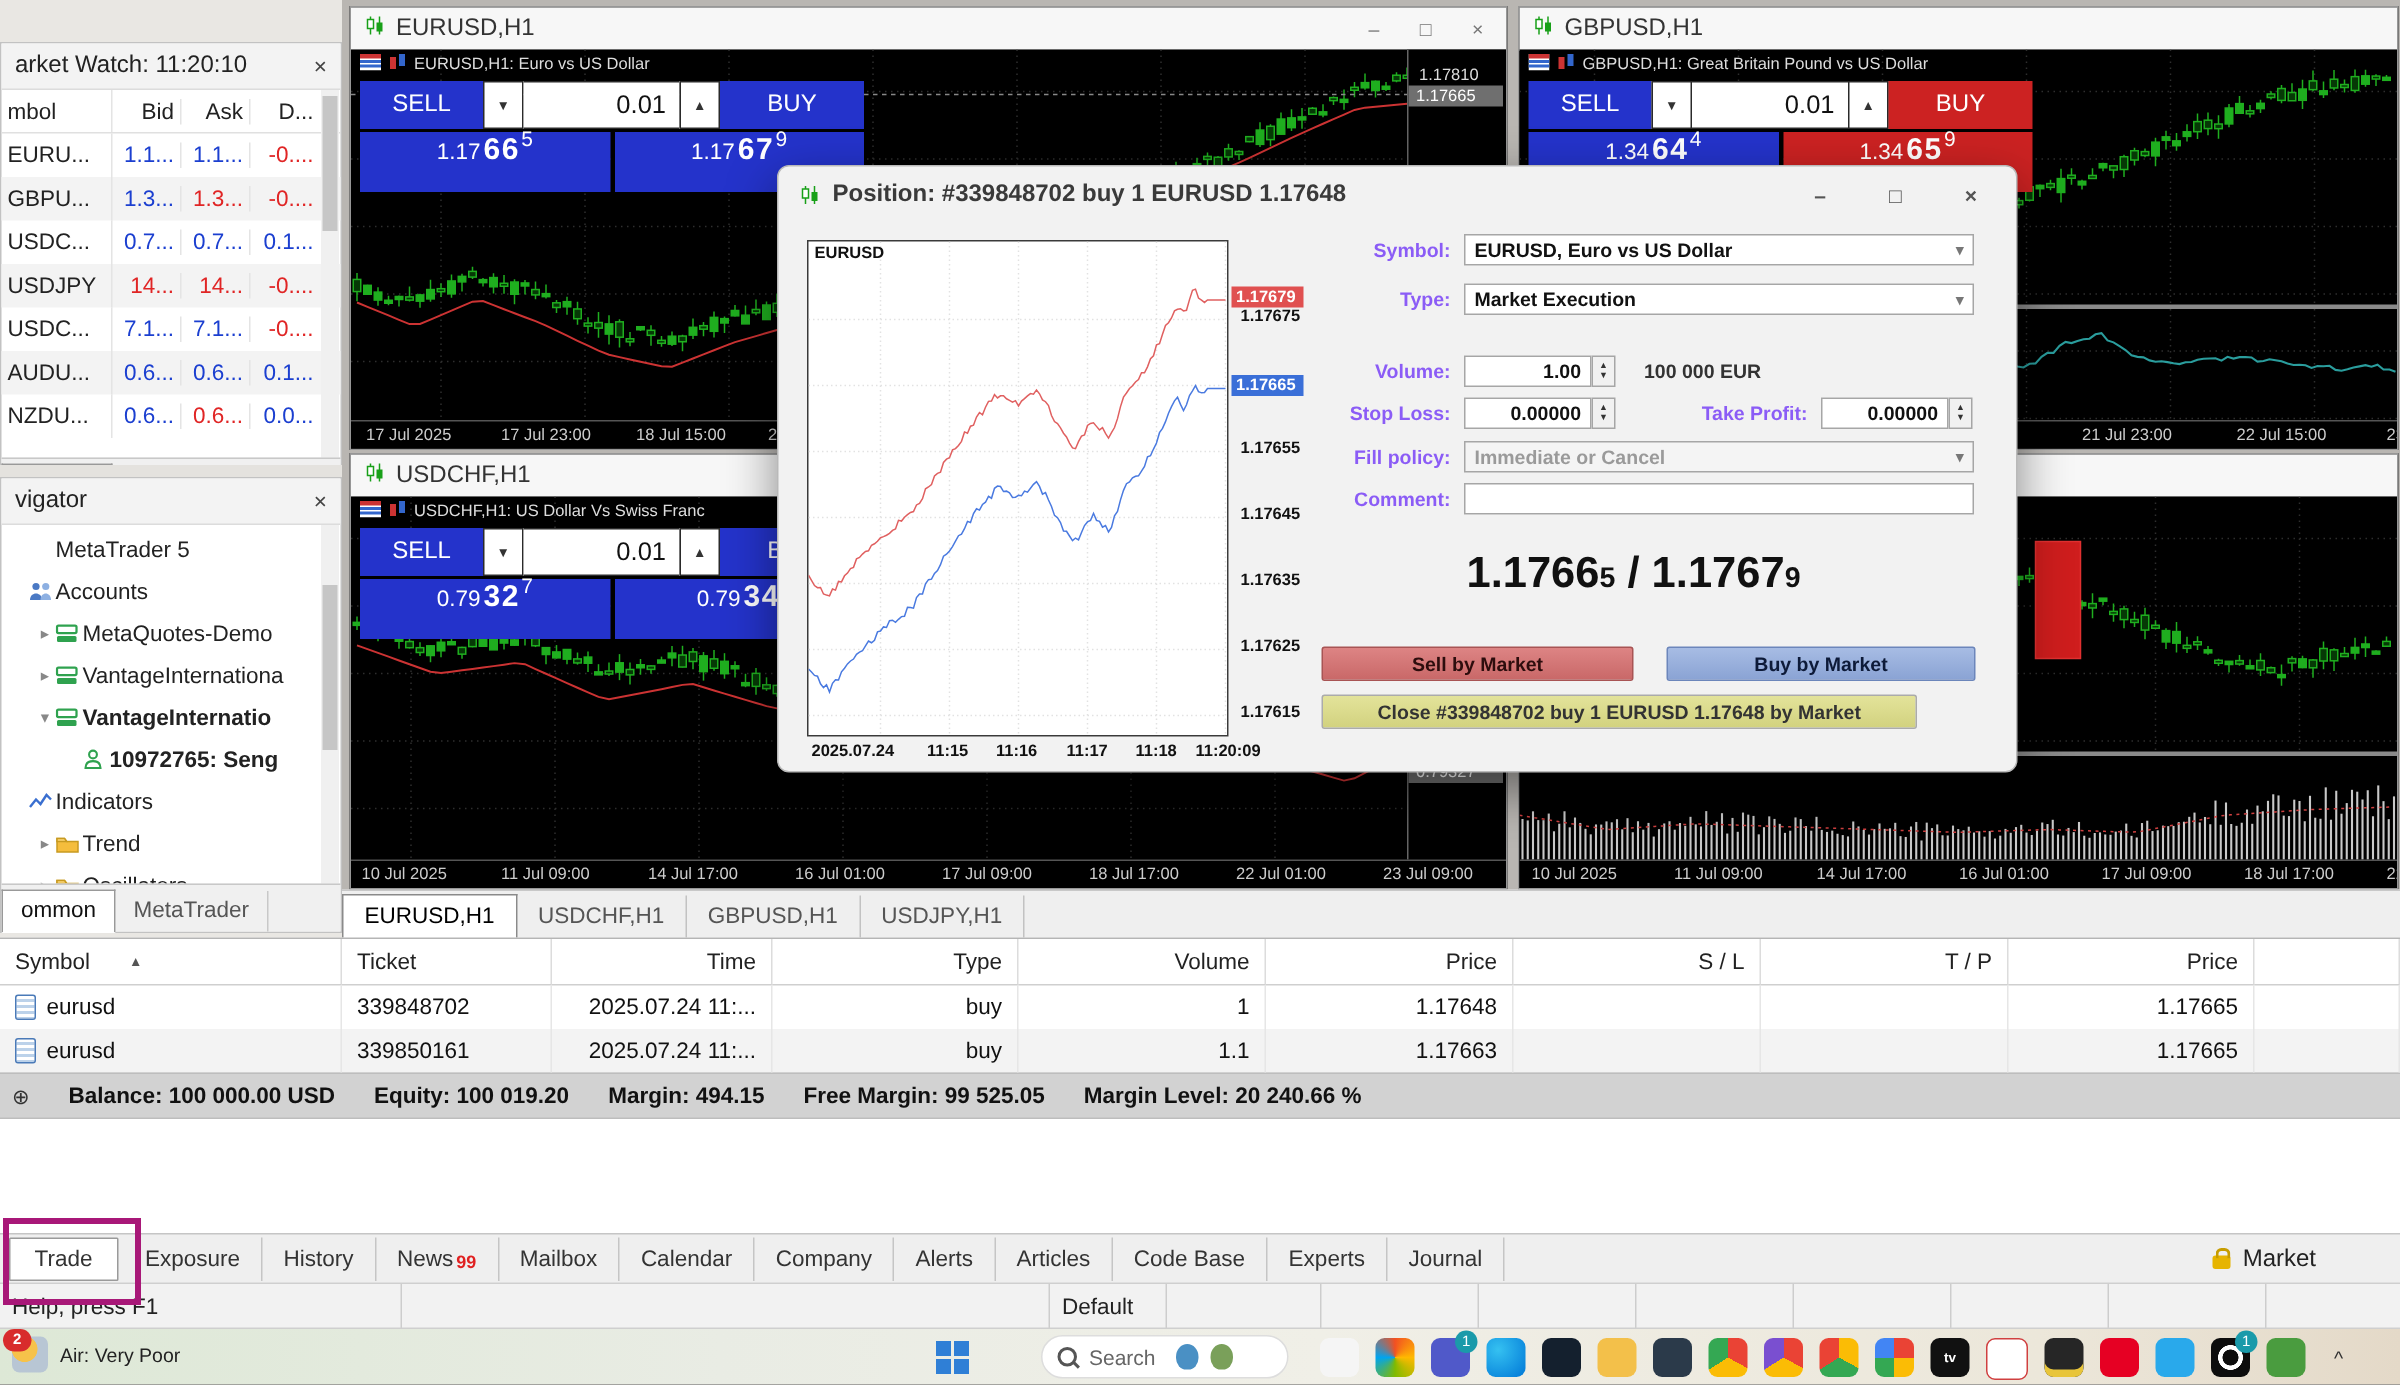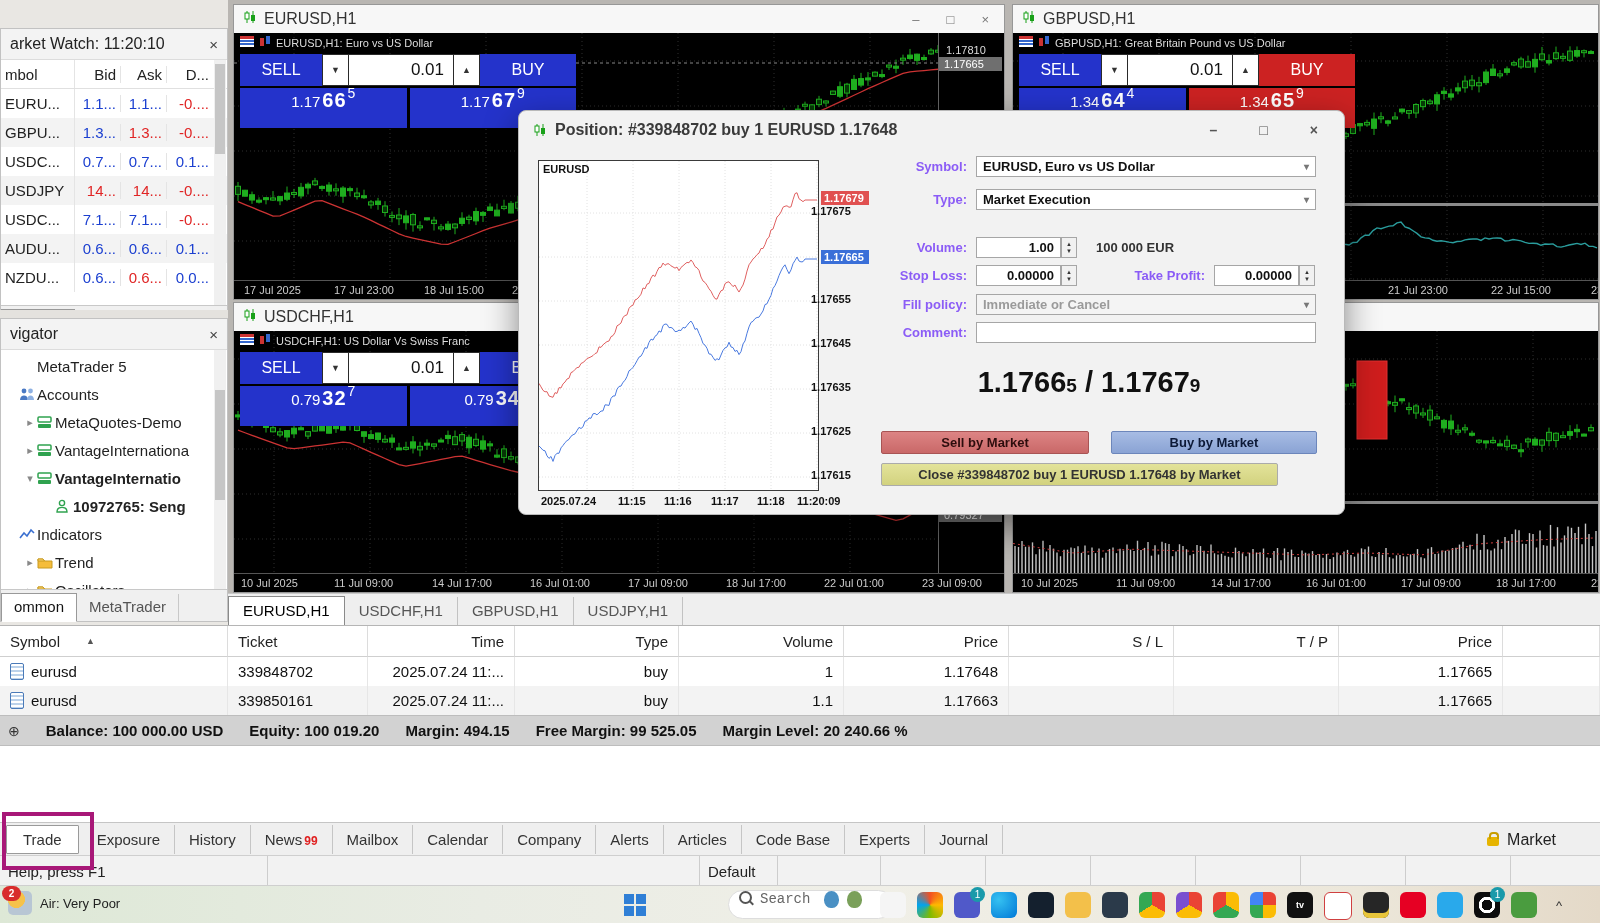--- a/index.html
+++ b/index.html
@@ -72,21 +72,21 @@
   .ctab{padding:5px 14px 7px;border-right:1px solid #c2c2c2;}
   .ctab.active{background:#fff;border:1px solid #8a8a8a;border-bottom:1px solid #fff;color:#000;margin-bottom:-1px;}
   
   #dialog{position:absolute;left:518px;top:110px;width:827px;height:405px;background:#f2f2f2;
           border:1px solid #b9b9b9;border-radius:8px;box-shadow:0 12px 34px rgba(0,0,0,.45);z-index:50;box-sizing:border-box;font-weight:bold;}
   .dlg-title{height:38px;display:flex;align-items:center;gap:8px;padding:0 14px;font-size:16px;color:#3a3a3a;}
   .dlg-btns{margin-left:auto;display:flex;gap:42px;color:#555;font-size:14px;padding-right:12px;}
   .dlg-chart{position:absolute;left:19px;top:49px;width:281px;height:331px;background:#fff;
              border:1px solid #3a3a3a;box-sizing:border-box;}
   .dlg-chart-label{position:absolute;left:4px;top:2px;font-size:11px;color:#111;z-index:3;}
-  .dsc-lbl{position:absolute;left:292px;font-size:11px;color:#111;}
+  .dsc-lbl{position:absolute;left:308px;font-size:11px;color:#111;}
   .dsc-badge{position:absolute;left:302px;width:48px;font-size:11px;color:#fff;padding:1px 3px;box-sizing:border-box;}
   .dlg-axis{position:absolute;top:384px;left:0;font-size:11px;color:#111;}
   .dlg-axis span{position:absolute;white-space:nowrap;}
   .f-label{position:absolute;width:130px;text-align:right;font-size:13px;color:#8b5cf6;}
   .f-input{position:absolute;height:21px;background:#fff;border:1px solid #a6a6a6;box-sizing:border-box;
            font-size:13px;display:flex;align-items:center;padding:0 6px;color:#111;}
   .f-select .caret{margin-left:auto;color:#777;font-size:10px;}
   .f-num{justify-content:flex-end;}
   .f-disabled{background:#f4f4f4;color:#9a9a9a;}
   .spinner{position:absolute;width:16px;height:21px;border:1px solid #a6a6a6;background:#f1f1f1;box-sizing:border-box;
@@ -113,41 +113,41 @@
            background:repeating-linear-gradient(180deg,#fff 0 2px,#bcd2ea 2px 4px);}
   #balance-row{display:flex;align-items:center;gap:26px;height:29px;background:#d2d2d2;border-top:1px solid #bdbdbd;
                border-bottom:1px solid #bdbdbd;font-size:15px;font-weight:bold;color:#111;padding:0 8px;white-space:nowrap;}
   .bal-plus{font-weight:normal;color:#333;font-size:14px;}
   
   #bottom-tabs{position:absolute;left:0;top:822px;width:1600px;height:33px;background:#efefef;
                border-top:1px solid #c5c5c5;display:flex;align-items:center;font-size:15px;color:#333;}
   .bt-tab{padding:6px 14px;border-right:1px solid #c5c5c5;display:flex;align-items:flex-end;gap:2px;white-space:nowrap;}
   .bt-tab.active{background:#fff;border:1px solid #9a9a9a;margin:0 4px 0 6px;padding:5px 16px;border-radius:1px;}
   .bt-badge{color:#e02020;font-weight:bold;font-size:12px;}
-  .market-right{margin-left:auto;display:flex;align-items:center;gap:8px;padding-right:44px;font-size:16px;color:#222;}
+  .market-right{margin-left:auto;display:flex;align-items:center;gap:8px;padding-right:56px;font-size:16px;color:#222;}
   .lock{width:12px;height:9px;background:#e6b400;border-radius:2px;position:relative;margin-top:3px;}
   .lock:before{content:"";position:absolute;top:-5px;left:2px;width:6px;height:5px;border:2px solid #c79d00;
                border-bottom:none;border-radius:4px 4px 0 0;}
   
   #status-bar{position:absolute;left:0;top:855px;width:1600px;height:30px;background:#f2f2f2;
               border-top:1px solid #cfcfcf;display:flex;align-items:center;font-size:15px;color:#222;}
   .sb-cell{height:100%;display:flex;align-items:center;padding:0 8px;border-right:1px solid #cdcdcd;box-sizing:border-box;}
   
   #taskbar{position:absolute;left:0;top:885px;width:1600px;height:38px;
            background:linear-gradient(90deg,#dde8d6,#e9ece4 30%,#f0efe7 55%,#ece7da 85%,#e4d9c8);
            border-top:1px solid #cfcfcf;}
   .tk-weather{position:absolute;left:8px;top:5px;display:flex;align-items:center;gap:8px;font-size:13px;color:#222;}
   .tk-wico{width:24px;height:24px;border-radius:5px;background:radial-gradient(circle at 35% 35%,#f6c24a 38%,#b8c6d4 40%);position:relative;}
   .tk-badge{position:absolute;min-width:15px;height:15px;border-radius:8px;background:#d82c2c;color:#fff;
             font-size:10px;font-weight:bold;display:flex;align-items:center;justify-content:center;padding:0 2px;}
   .tk-win{position:absolute;left:624px;top:8px;width:22px;height:22px;display:grid;grid-template-columns:10px 10px;
           grid-gap:2px;}
   .tk-win div{background:#2f7fd6;width:10px;height:10px;}
-  .tk-search{position:absolute;left:728px;top:4px;width:165px;height:29px;background:#fff;border:1px solid #ddd;
-             border-radius:15px;display:flex;padding:0 10px;gap:8px;box-sizing:border-box;font-family:Liberation Mono, monospace;}
+  .tk-search{position:absolute;left:694px;top:4px;width:165px;height:29px;background:#fff;border:1px solid #ddd;
+             border-radius:15px;display:flex;align-items:center;padding:0 10px;gap:8px;box-sizing:border-box;}
   .tk-mag{width:9px;height:9px;border:2px solid #555;border-radius:50%;position:relative;flex:none;}
   .tk-mag:after{content:"";position:absolute;left:8px;top:9px;width:5px;height:2px;background:#555;transform:rotate(45deg);}
   .tk-search-text{font-size:14px;color:#666;}
   .tk-bird{width:15px;height:17px;border-radius:50% 50% 45% 45%;flex:none;}
   .tk-icons{position:absolute;left:880px;top:6px;display:flex;gap:11px;}
   .tk-ico{width:26px;height:26px;border-radius:6px;position:relative;flex:none;}
   .tk-ibadge{position:absolute;right:-5px;top:-5px;width:15px;height:15px;border-radius:8px;background:#1a9aaa;
              color:#fff;font-size:10px;display:flex;align-items:center;justify-content:center;}
   .tk-caret{position:absolute;left:1556px;top:12px;color:#333;font-size:13px;}
   

